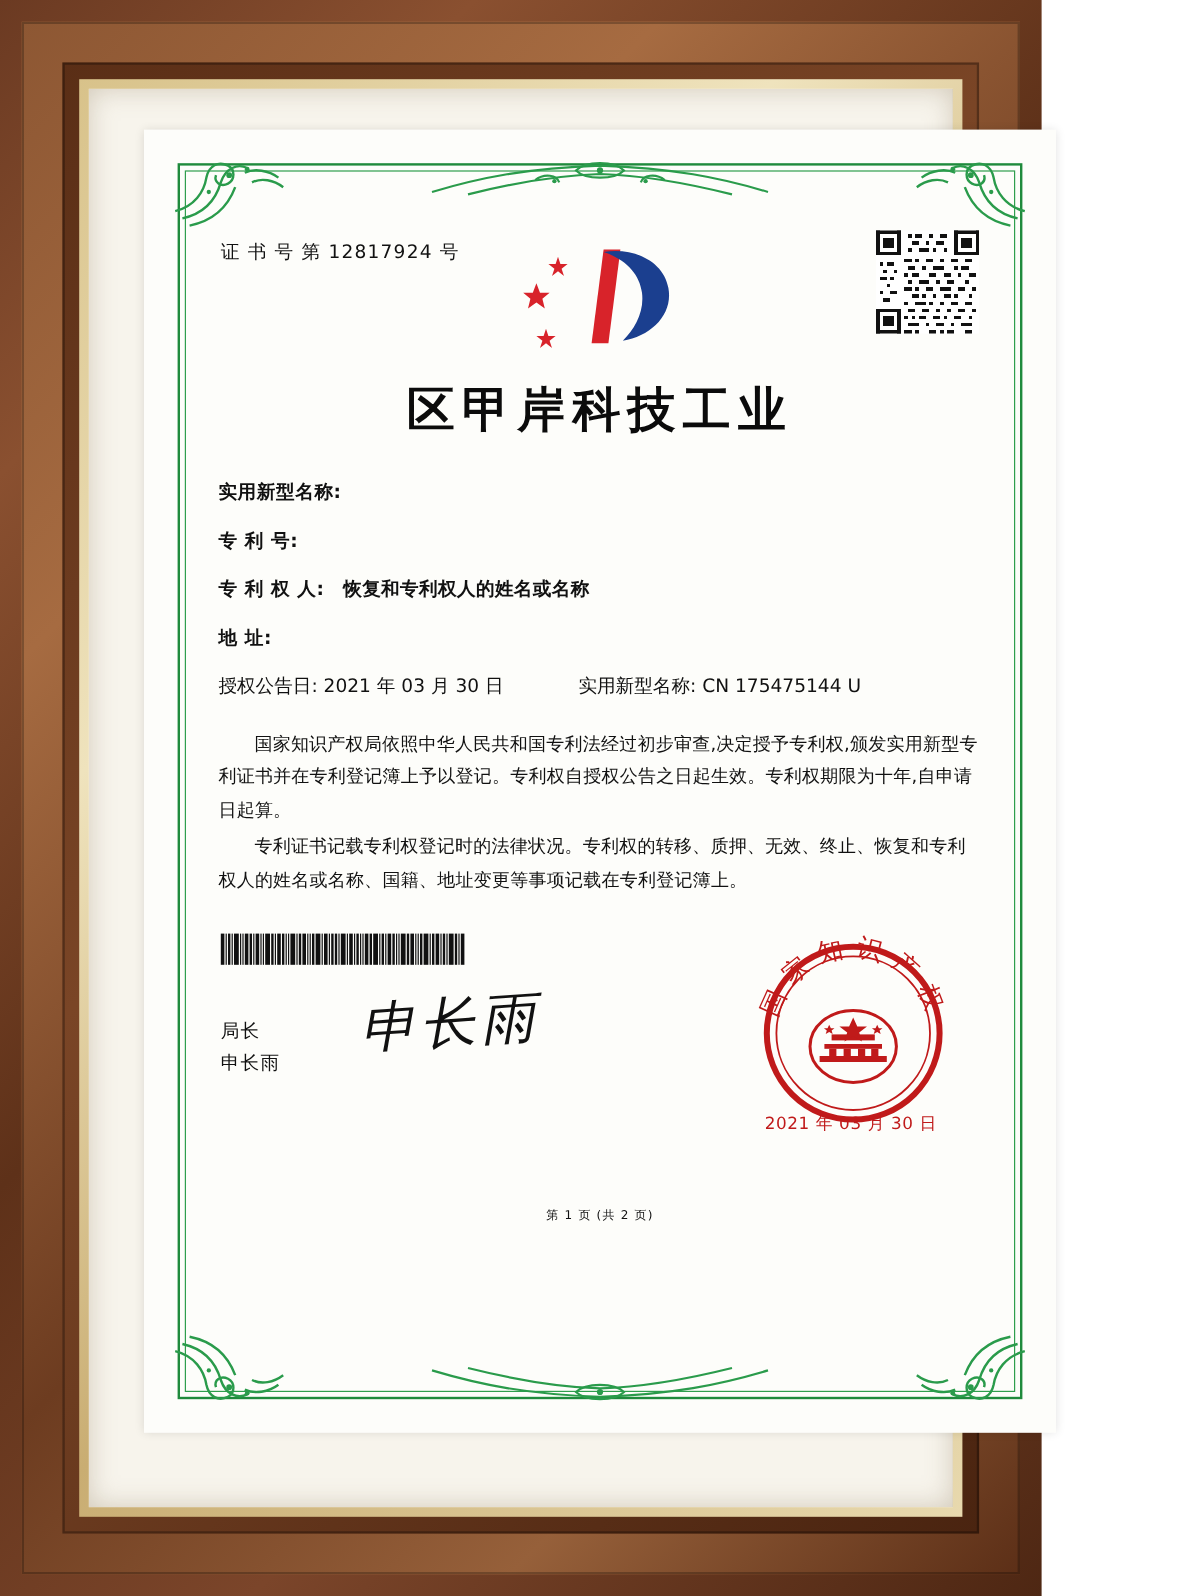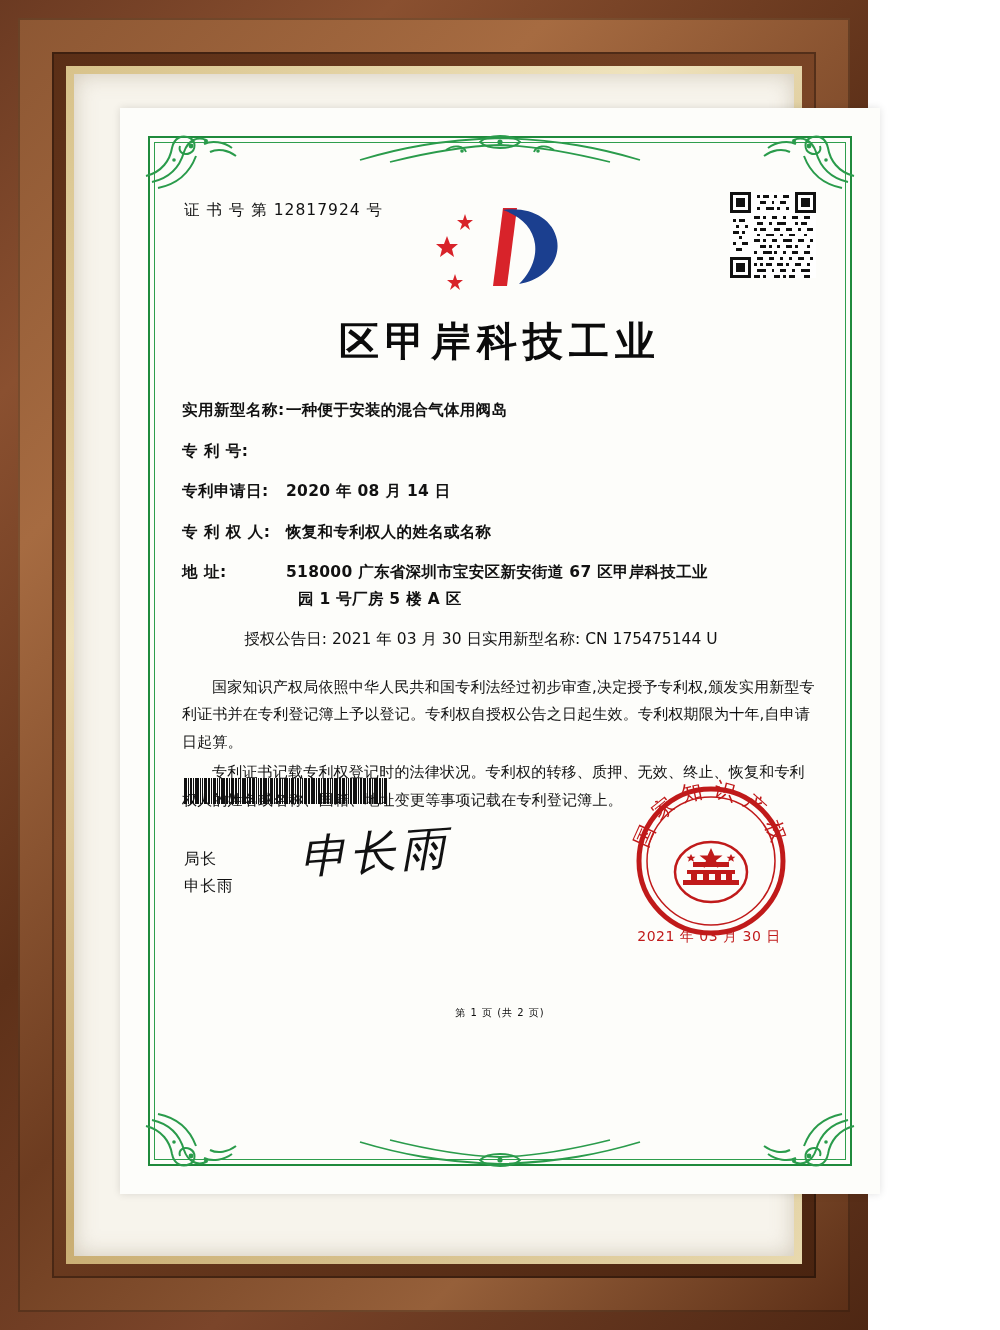--- a/index.html
+++ b/index.html
@@ -149,21 +149,21 @@
   .field-value .line2 {
     display: block;
     margin-top: 11px;
     margin-left: 12px;
   }
   .grant-row {
     display: flex;
     margin-bottom: 26px;
     font-size: 15.5px;
   }
-  .grant-left { width: 300px; text-align: right; }
+  .grant-left { width: 300px; }
   .grant-right { flex: 1; }
 
   .para {
     font-size: 15px;
     line-height: 1.85;
     text-indent: 2em;
     margin: 0 0 2px 0;
     letter-spacing: 0.2px;
     color: #111;
   }
@@ -445,44 +445,35 @@
           </g>
         </svg>
       </div>
 
       <div class="title">区甲岸科技工业</div>
 
       <div class="fields">
 
         <div class="field-row">
           <div class="field-label">实用新型名称:</div>
-          <div class="field-value">一种便于安装的混合气体用阀岛</div>
         </div>
 
 
         <div class="field-row">
           <div class="field-label">专 利 号:</div>
         </div>
 
-        <div class="field-row">
-          <div class="field-label">专利申请日:</div>
-          <div class="field-value">2020 年 08 月 14 日</div>
-        </div>
 
         <div class="field-row">
           <div class="field-label">专 利 权 人:</div>
           <div class="field-value">恢复和专利权人的姓名或名称</div>
         </div>
 
         <div class="field-row">
           <div class="field-label">地 址:</div>
-          <div class="field-value">
-            <span>518000  广东省深圳市宝安区新安街道 67 区甲岸科技工业</span>
-            <span class="line2">园 1 号厂房 5 楼 A 区</span>
-          </div>
         </div>
 
         <div class="grant-row">
           <div class="grant-left">
             <span>授权公告日:</span>
             <span>2021 年 03 月 30 日</span>
           </div>
           <div class="grant-right">
             <span>实用新型名称:</span>
             <span>CN 175475144 U</span>

